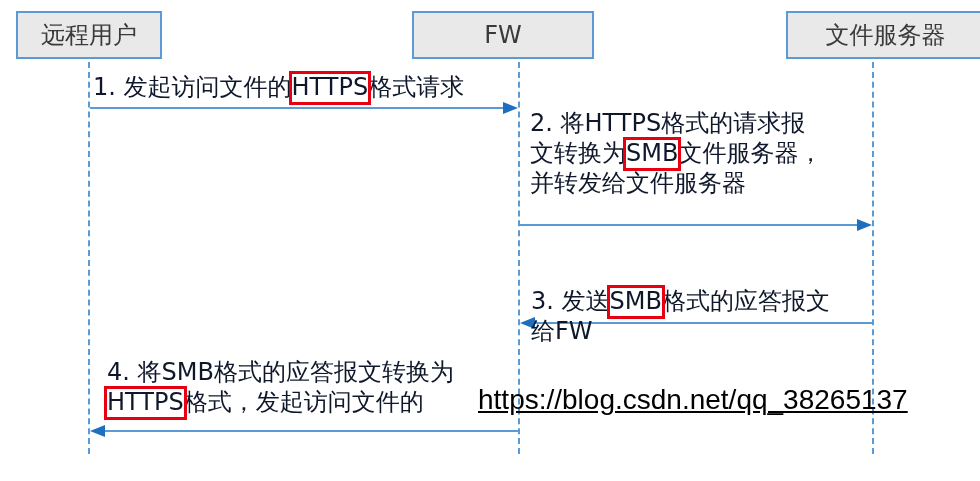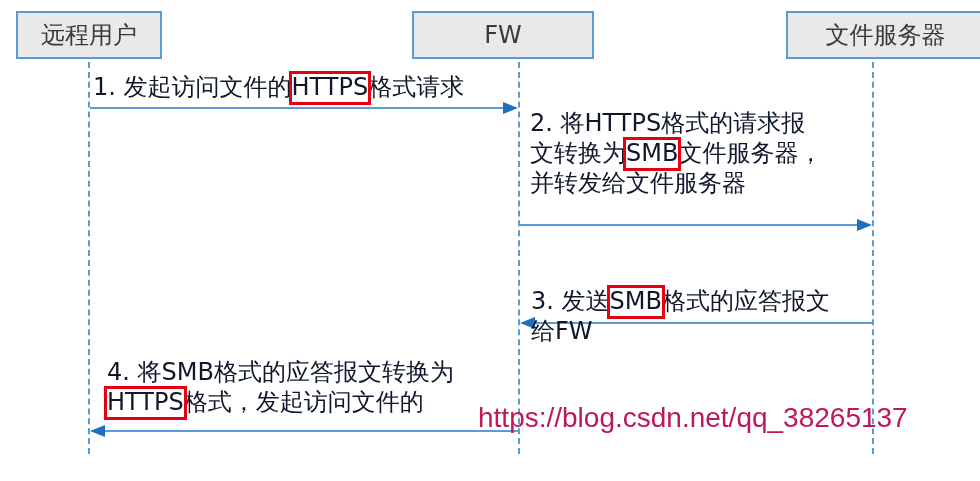--- a/index.html
+++ b/index.html
@@ -9,22 +9,22 @@
            background: #e9e9e9; border: 2px solid #5b9bd5; border-radius: 0;
            display: flex; align-items: center; justify-content: center;
            font-size: 24px; color: #3a3a3a; }
   .lifeline { position: absolute; top: 62px; width: 0; height: 392px;
               border-left: 2px dashed #5b9bd5; }
   .msg { position: absolute; font-size: 24px; line-height: 30px; color: #0f172a; white-space: nowrap; }
   .hl { position: relative; }
   .hl::after { content: ""; position: absolute; left: -3px; right: -3px; top: -2px; bottom: -4px;
                border: 3px solid #e60012; pointer-events: none; }
   svg.arrows { position: absolute; left: 0; top: 0; }
-  .watermark { position: absolute; left: 478px; top: 402px; font-size: 28px; color: #be185d;
-               font-family: "Liberation Sans", sans-serif; white-space: nowrap; }
+  .watermark { position: absolute; left: 478px; top: 384px; font-size: 28px; color: #000000;
+               font-family: "Liberation Sans", sans-serif; white-space: nowrap; text-decoration: underline; }
 </style>
 </head>
 <body>
 
 <div class="actor" style="left:16px;width:146px;">
   <span>远程用户</span>
 </div>
 <div class="actor" style="left:412px;width:182px;">
   <span>FW</span>
 </div>

